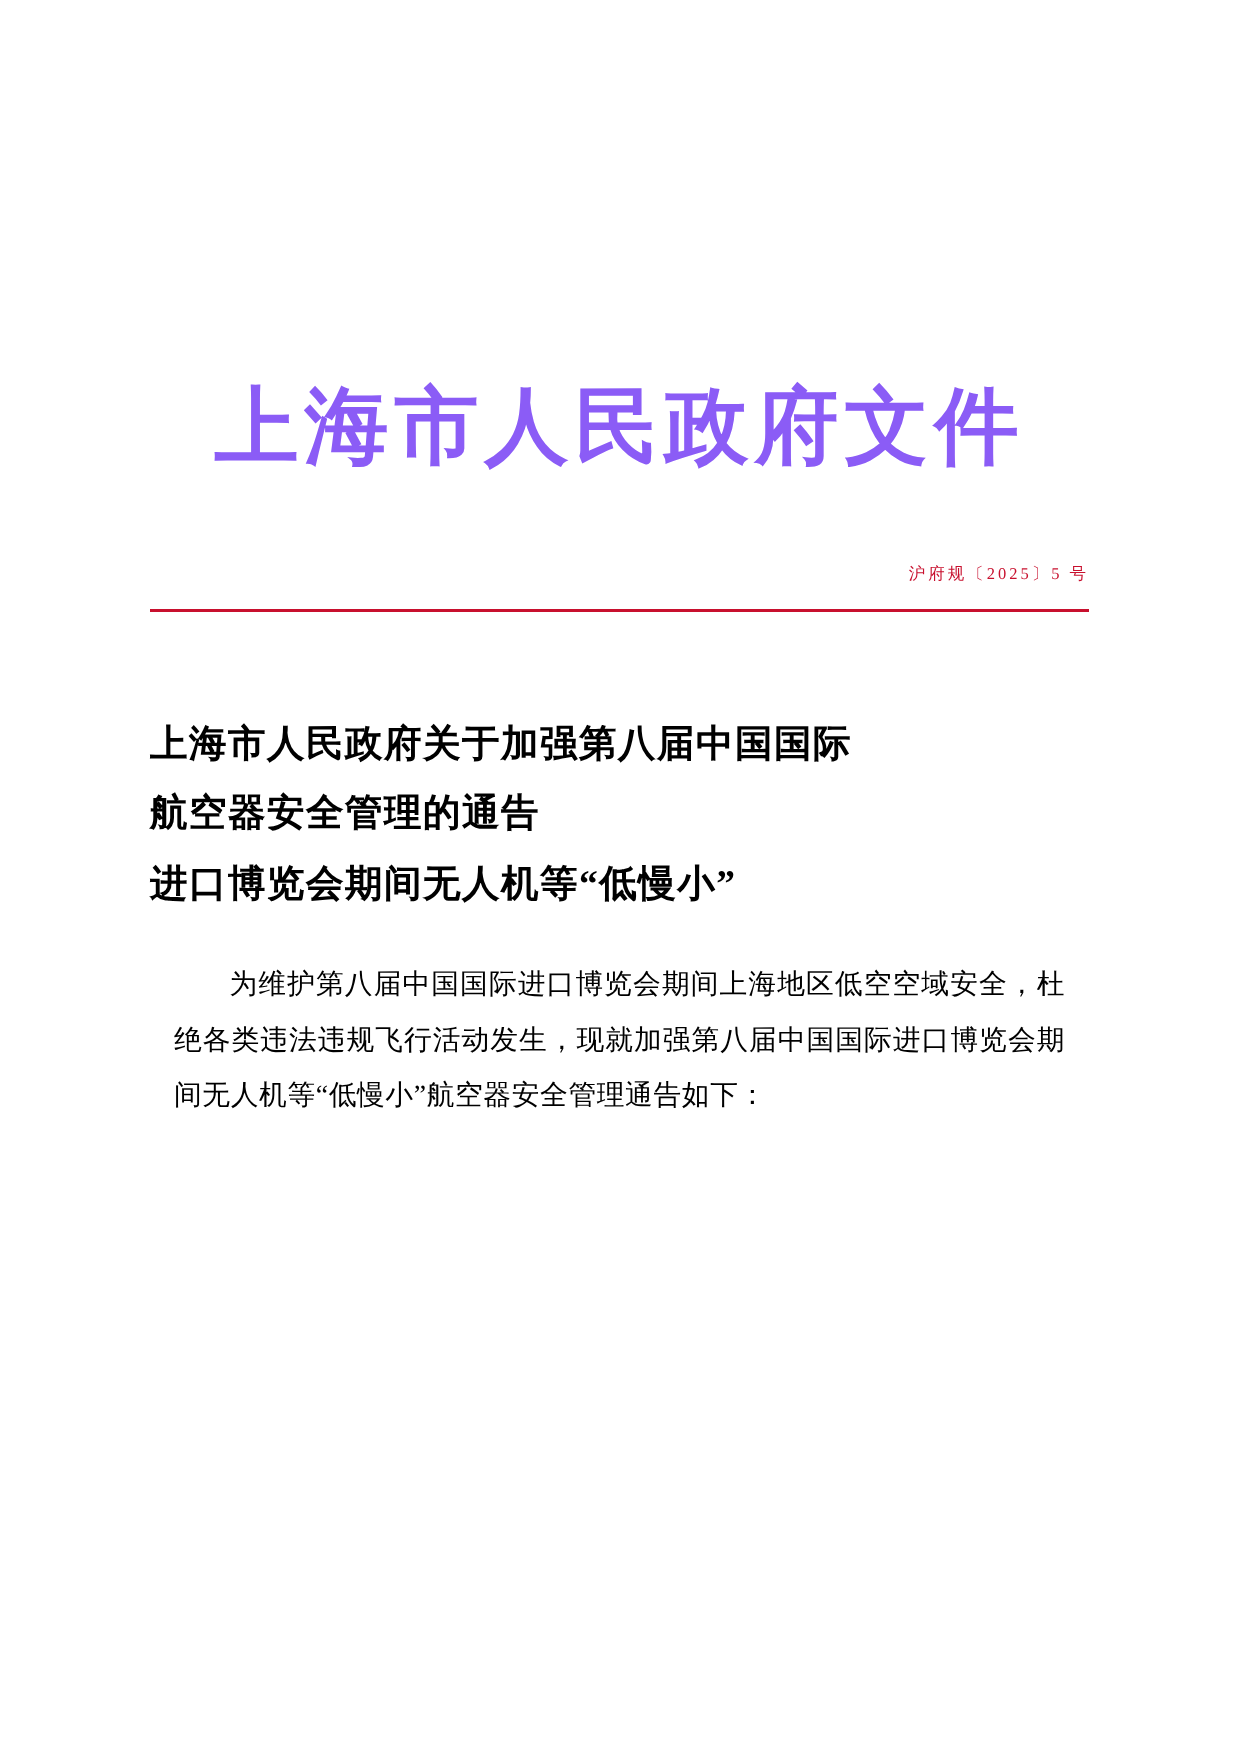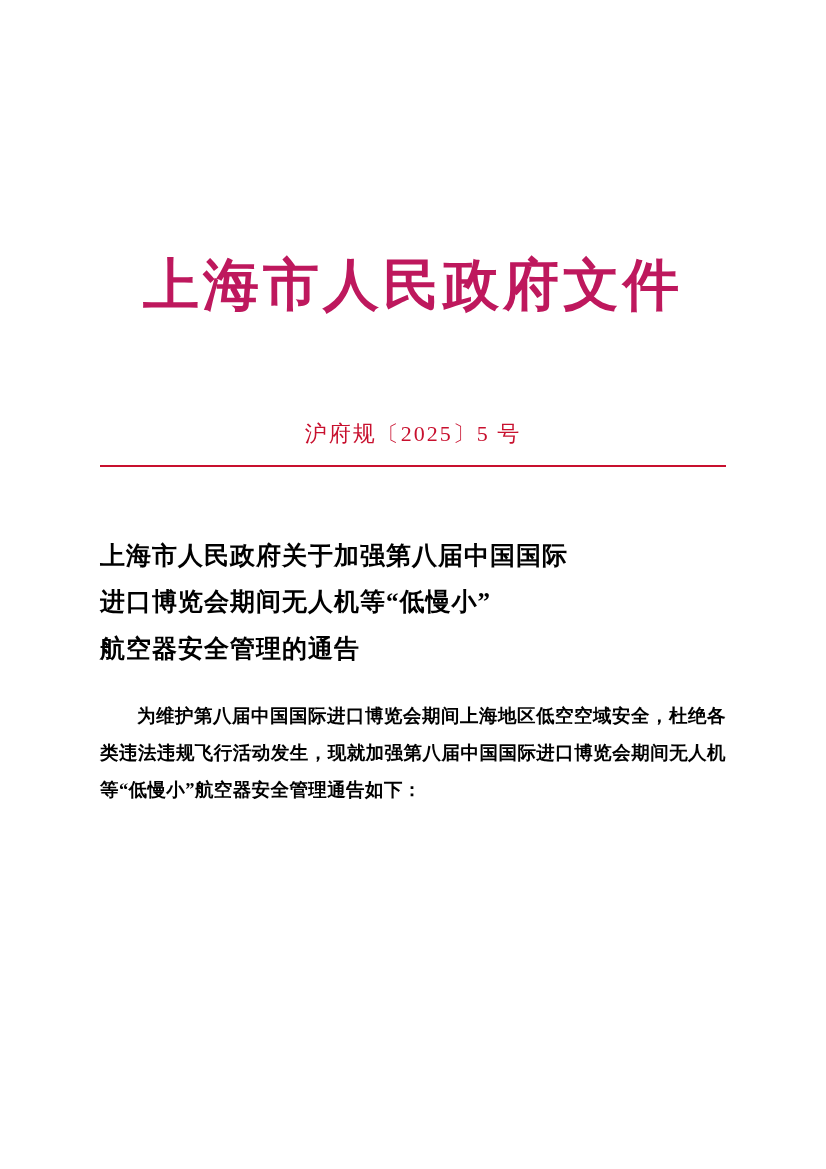--- a/index.html
+++ b/index.html
@@ -22,35 +22,35 @@
     box-sizing: border-box;
     padding: 0 100px;
   }
 
   
   .masthead {
     text-align: center;
     margin-top: 252px;
   }
   .masthead-title {
-    color: #be185d;
+    color: #8b5cf6;
     font-size: 56px;
     font-weight: bold;
     letter-spacing: 4px;
     line-height: 1.2;
     font-family: "Liberation Serif", "DejaVu Serif", serif;
     white-space: nowrap;
   }
 
   .doc-number {
-    text-align: center;
+    text-align: right;
     color: #c8102e;
-    font-size: 22px;
+    font-size: 11px;
     letter-spacing: 2px;
-    margin-top: 100px;
+    margin-top: 56px;
     font-family: "Liberation Serif", "DejaVu Serif", serif;
   }
 
   .red-rule {
     height: 2px;
     background: #c8102e;
     margin-top: 16px;
     width: 626px;
     margin-left: auto;
     margin-right: auto;
@@ -73,41 +73,40 @@
   .body-text {
     margin-top: 26px;
     font-size: 18.5px;
     line-height: 2.0;
     letter-spacing: 0.4px;
     text-align: justify;
     text-justify: inter-ideograph;
     font-family: "Liberation Serif", "DejaVu Serif", serif;
   }
   .body-text p {
-    margin: 0;
+    margin: 16px;
     text-indent: 2em;
-    font-weight: bold;
   }
 </style>
 </head>
 <body>
 
 <div class="page">
 
   <div class="masthead">
     <div class="masthead-title">上海市人民政府文件</div>
   </div>
 
   <div class="doc-number">沪府规〔2025〕5 号</div>
 
   <div class="red-rule"></div>
 
   <div class="doc-title">
     <div>上海市人民政府关于加强第八届中国国际</div>
+    <div>航空器安全管理的通告</div>
     <div>进口博览会期间无人机等“低慢小”</div>
-    <div>航空器安全管理的通告</div>
   </div>
 
   <div class="body-text">
     <p>为维护第八届中国国际进口博览会期间上海地区低空空域安全，杜绝各类违法违规飞行活动发生，现就加强第八届中国国际进口博览会期间无人机等“低慢小”航空器安全管理通告如下：</p>
   </div>
 
 </div>
 
 </body></html>

